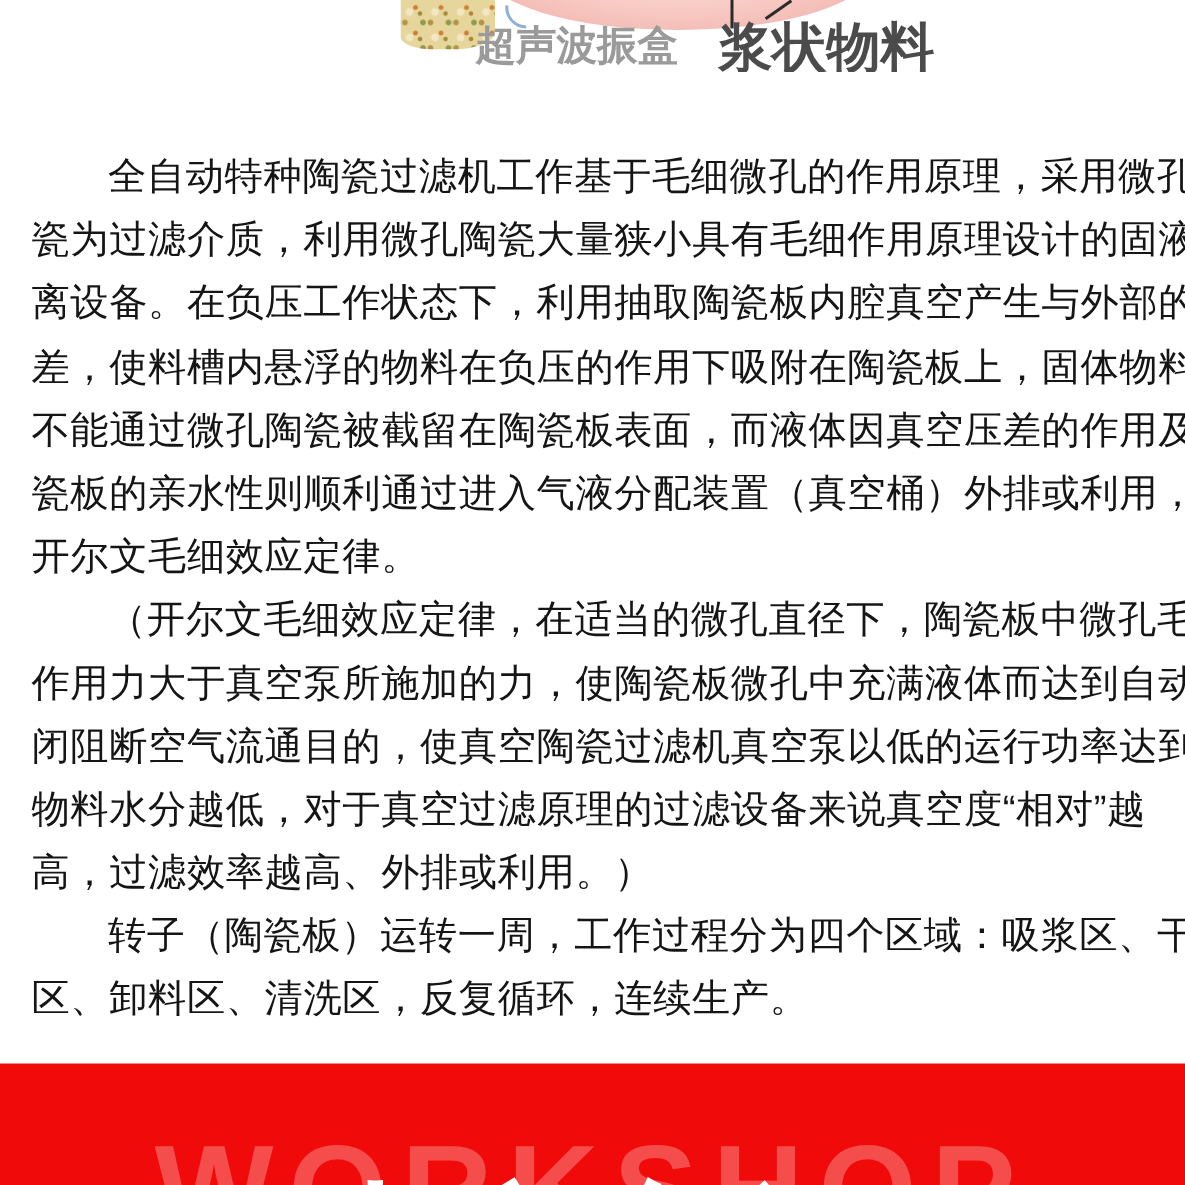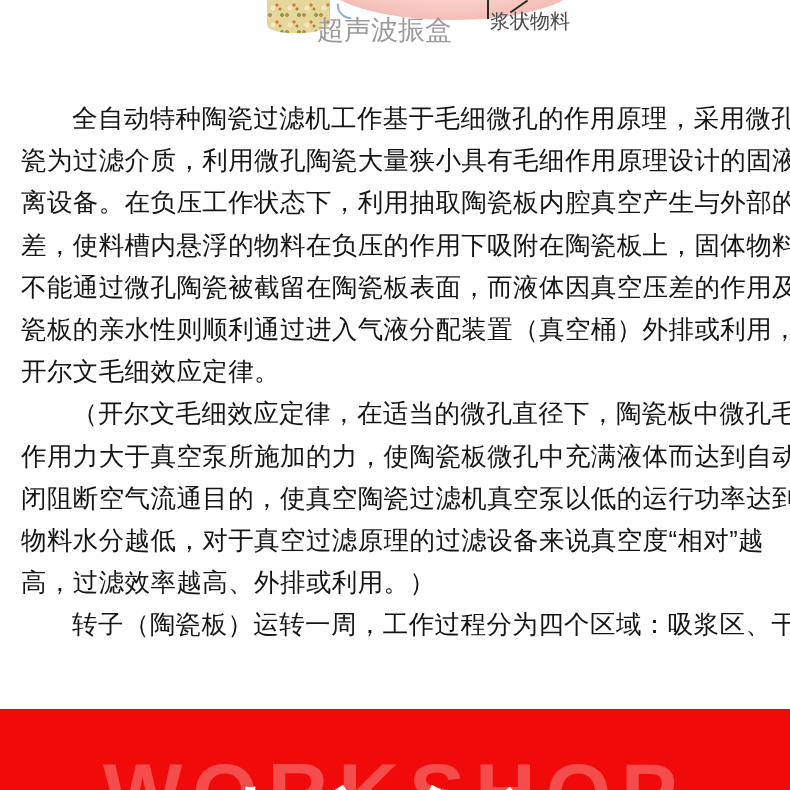--- a/index.html
+++ b/index.html
@@ -28,23 +28,23 @@
     border-radius:50%;
     background:radial-gradient(ellipse at 50% 45%, #fce4df 0%, #f7c7c0 55%, #eeada8 100%);
   }
   .blue-arc{
     position:absolute;left:336px;top:-12px;width:30px;height:26px;
     border:2px solid transparent;border-left-color:#8fb0d6;border-radius:50%;
     transform:rotate(-42deg);
   }
   .leader-vertical{position:absolute;left:487px;top:0;width:2px;height:19px;background:#2b2b2b;}
   .leader-diagonal{position:absolute;left:518px;top:-4px;width:2px;height:21px;background:#2b2b2b;transform:rotate(55deg);}
-  .diag-label{position:absolute;white-space:nowrap;}
+  .diag-label{position:absolute;white-space:nowrap;font-weight:bold;}
   .label-gray{left:317px;top:12px;font-size:27px;color:#9a9a9a;}
-  .label-dark{left:490px;top:8px;font-size:20px;color:#4b4b4b;}
+  .label-dark{left:479px;top:8px;font-size:36px;color:#4b4b4b;}
 
   
   .article{
     position:absolute;left:21px;top:97px;width:766px;
     color:#151515;font-size:25.5px;letter-spacing:0.4px;
   }
   .line{height:42.2px;line-height:42.2px;white-space:nowrap;}
   .indent{text-indent:2em;}
 
   
@@ -88,19 +88,20 @@
   </div>
   <div>
     <div class="line indent">（开尔文毛细效应定律，在适当的微孔直径下，陶瓷板中微孔毛细</div>
     <div class="line">作用力大于真空泵所施加的力，使陶瓷板微孔中充满液体而达到自动封</div>
     <div class="line">闭阻断空气流通目的，使真空陶瓷过滤机真空泵以低的运行功率达到接</div>
     <div class="line">物料水分越低，对于真空过滤原理的过滤设备来说真空度“相对”越</div>
     <div class="line">高，过滤效率越高、外排或利用。）</div>
   </div>
   <div>
     <div class="line indent">转子（陶瓷板）运转一周，工作过程分为四个区域：吸浆区、干燥</div>
+    <div class="line">区、卸料区、清洗区，反复循环，连续生产。</div>
   </div>
 </div>
 
 <div class="footer" style="background: rgb(241, 10, 10);">
   <div class="watermark">WORKSHOP</div>
   <div class="footer-title">生产车间</div>
 </div>
 
 </body></html>

